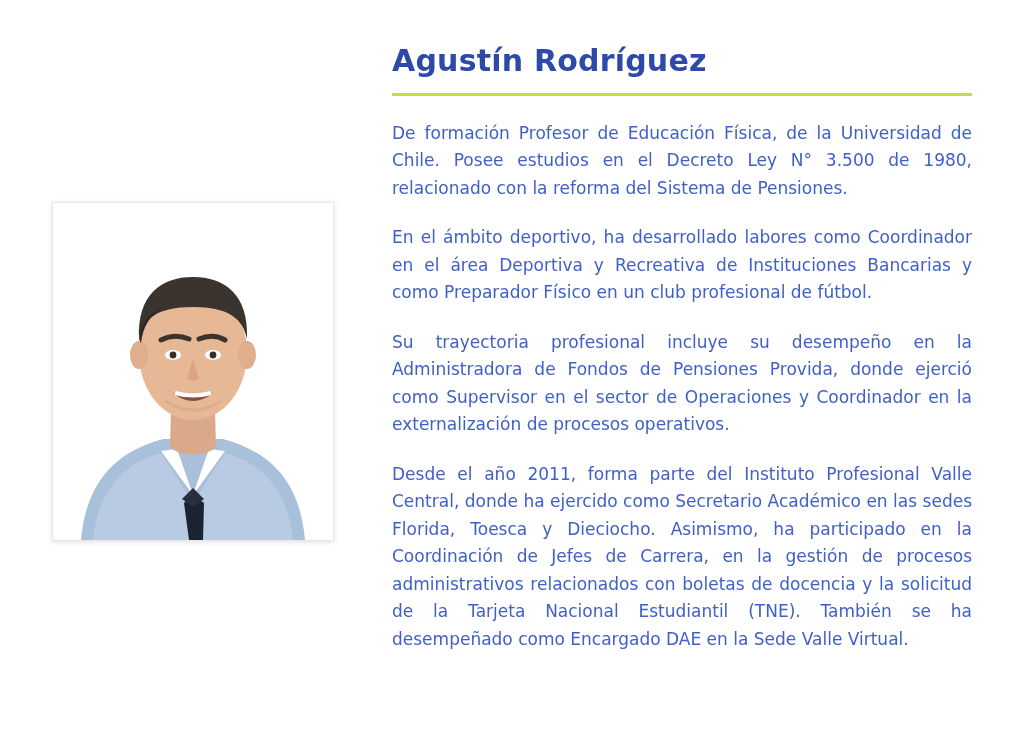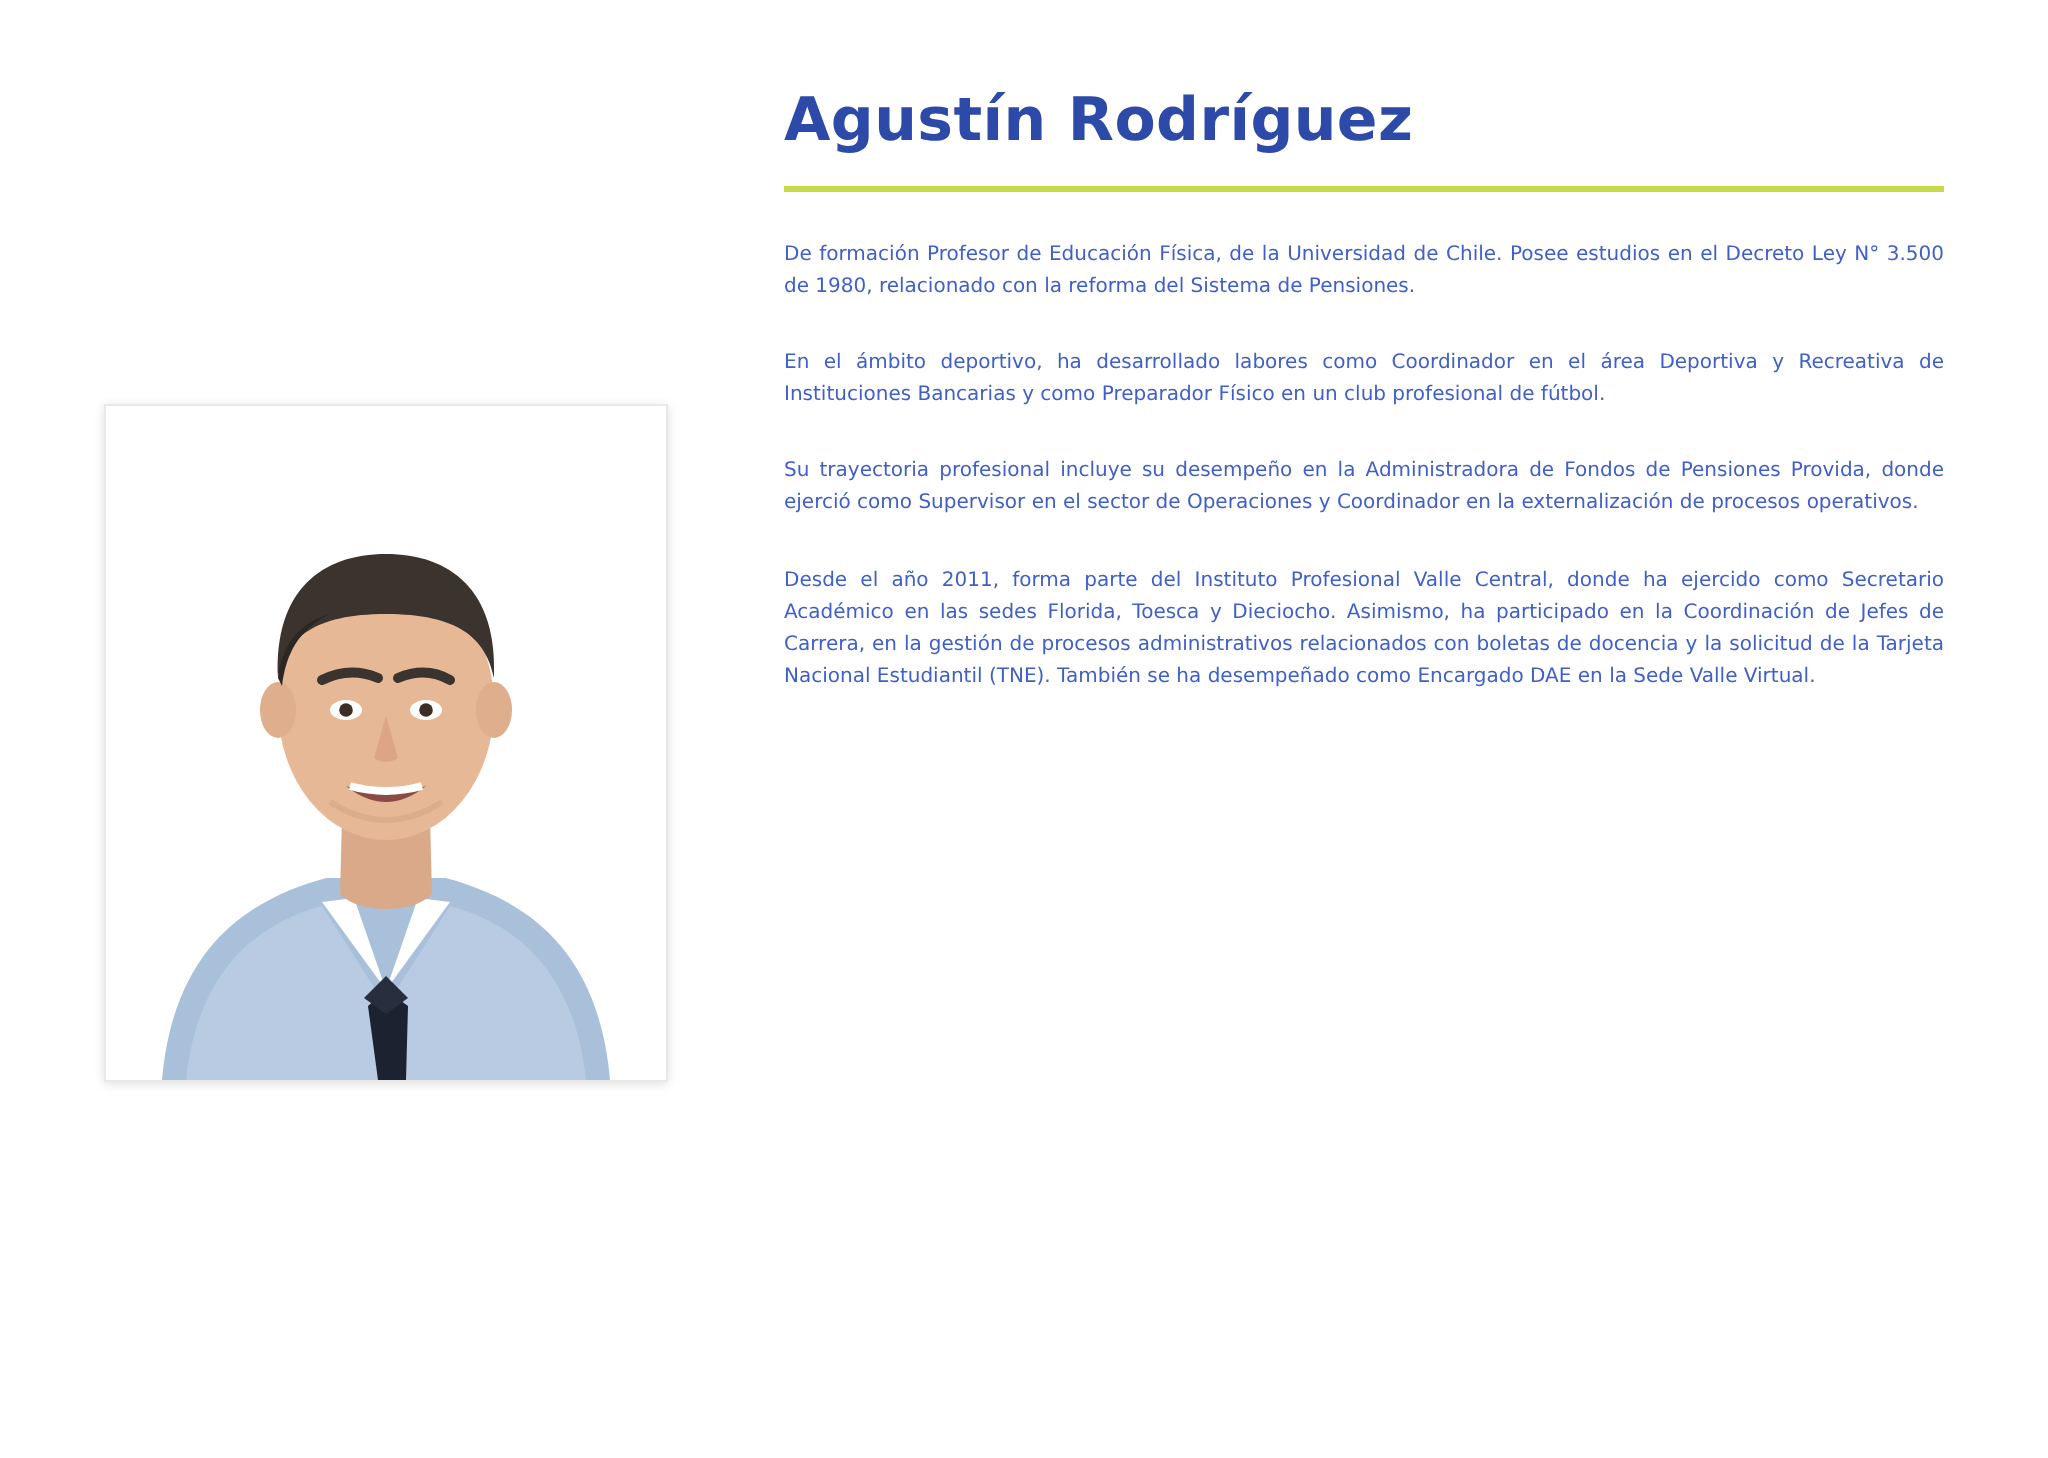--- a/index.html
+++ b/index.html
@@ -66,21 +66,21 @@
     font-family: "DejaVu Sans", sans-serif;
   }
   .rule {
     width: 580px;
     height: 3px;
     background: #c8d94a;
     margin: 0 0 24px 0;
   }
   .bio p {
     margin: 0 0 22px 0;
-    font-size: 10px;
+    font-size: 17px;
     line-height: 1.62;
     color: #4060c8;
     text-align: justify;
     font-family: "DejaVu Sans", sans-serif;
     font-weight: 400;
   }
   .bio p:last-child {
     margin-bottom: 0;
   }
 </style>

